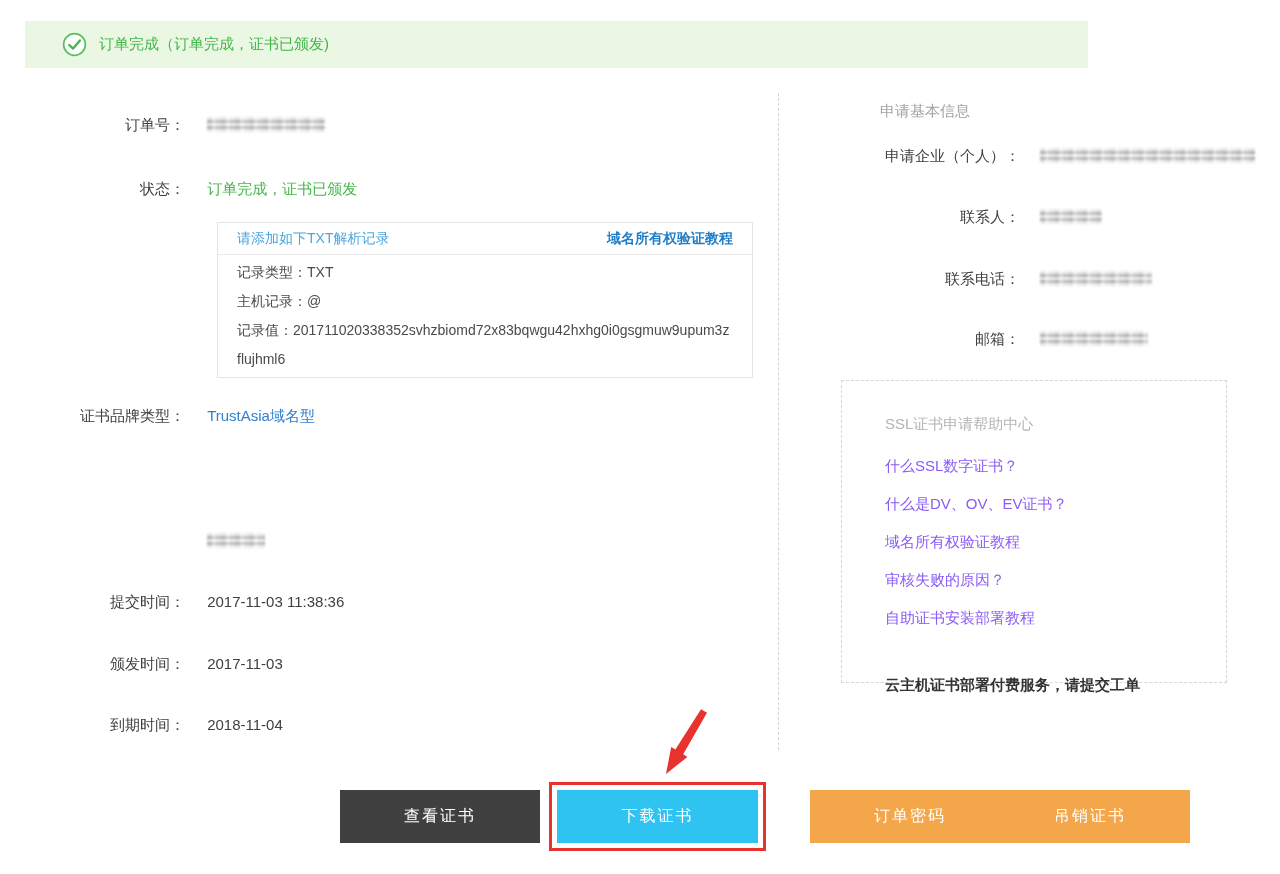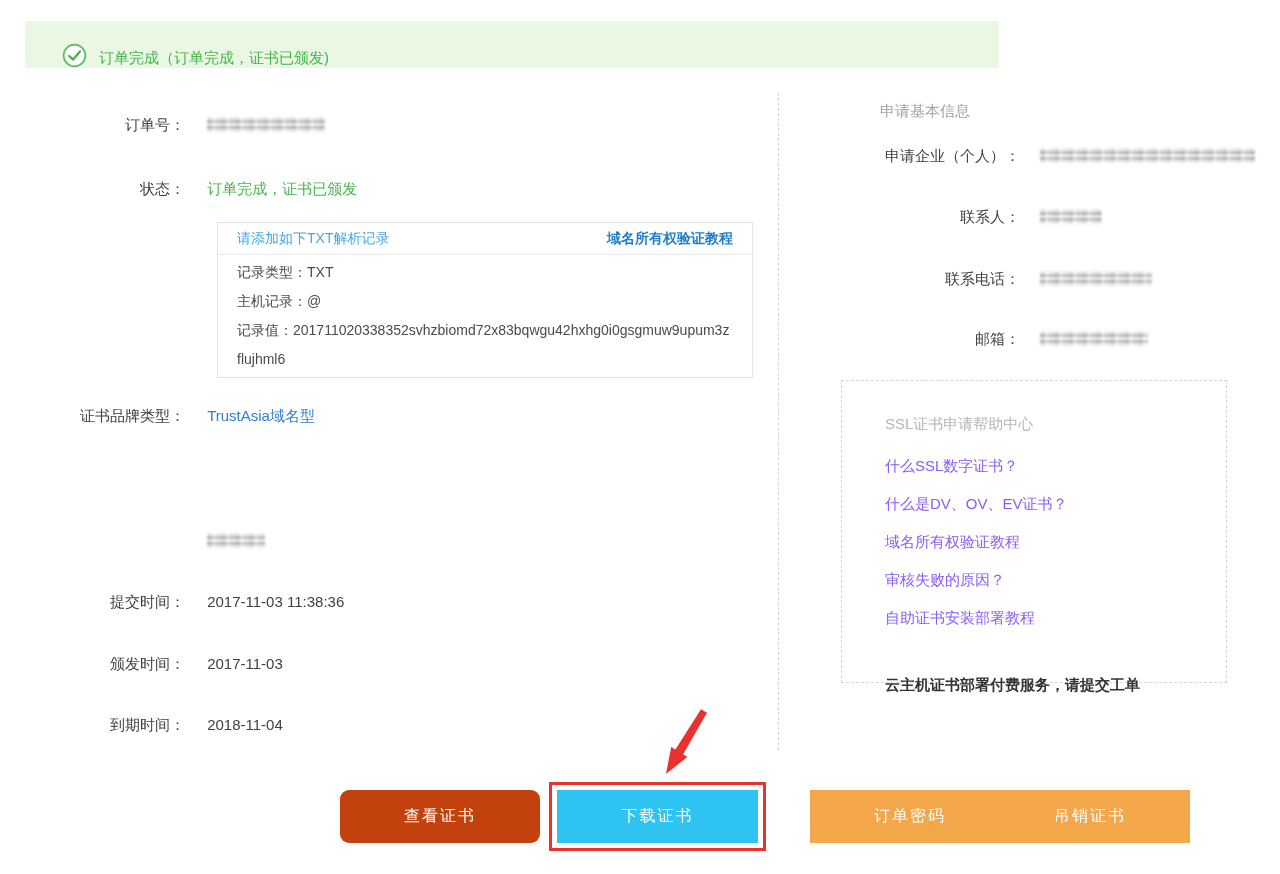--- a/index.html
+++ b/index.html
@@ -2,22 +2,22 @@
 <html><head>
 <meta charset="utf-8">
 <style>
   html,body{margin:0;padding:0;background:#fff;}
   .page{
     position:relative;width:1280px;height:874px;background:#fff;overflow:hidden;
     font-family:"Liberation Sans","DejaVu Sans",sans-serif;color:#404040;font-size:15px;
   }
   
   .banner{
-    position:absolute;left:25px;top:21px;width:974px;height:47px;
-    background:#e9f7e3;display:flex;align-items:flex-end;
+    position:absolute;left:25px;top:21px;width:1063px;height:47px;
+    background:#e9f7e3;display:flex;align-items:center;
   }
   .banner-icon{margin-left:37px;width:25px;height:25px;flex:0 0 auto;display:block;}
   .banner-text{margin-left:12px;color:#44b549;font-size:15px;}
 
   
   .lrow{position:absolute;left:25px;width:740px;white-space:nowrap;line-height:19px;}
   .lbl{display:inline-block;width:160px;text-align:right;color:#404040;}
   .val{margin-left:18px;color:#404040;}
   .green-text{color:#44b549;}
   .blue-link{color:#2f80d0;text-decoration:none;cursor:pointer;}
@@ -62,21 +62,21 @@
       repeating-linear-gradient(90deg,#c7c7c7 0 5px,#ededed 5px 9px,#d7d7d7 9px 14px);
     filter:blur(1.2px);
   }
 
   
   .btn{
     position:absolute;top:790px;width:200px;height:53px;border:none;color:#fff;
     font-size:16px;letter-spacing:2px;cursor:pointer;
     font-family:"Liberation Sans","DejaVu Sans",sans-serif;
   }
-  .btn-cyan{background:#c2410c;border-radius:9px;}
+  .btn-cyan{background:#404040;}
   .btn-orange{background:#f3a64a;}
   .btn-view{left:340px;}
   .btn-password{left:810px;}
   .btn-revoke{left:990px;}
   .red-frame{
     position:absolute;left:549px;top:782px;width:217px;height:69px;box-sizing:border-box;
     border:3px solid #e8322e;padding:5px;background:#fff;
   }
   .red-frame .btn-download{
     position:static;display:block;width:100%;height:100%;background:#2ec3f1;border:none;color:#fff;

